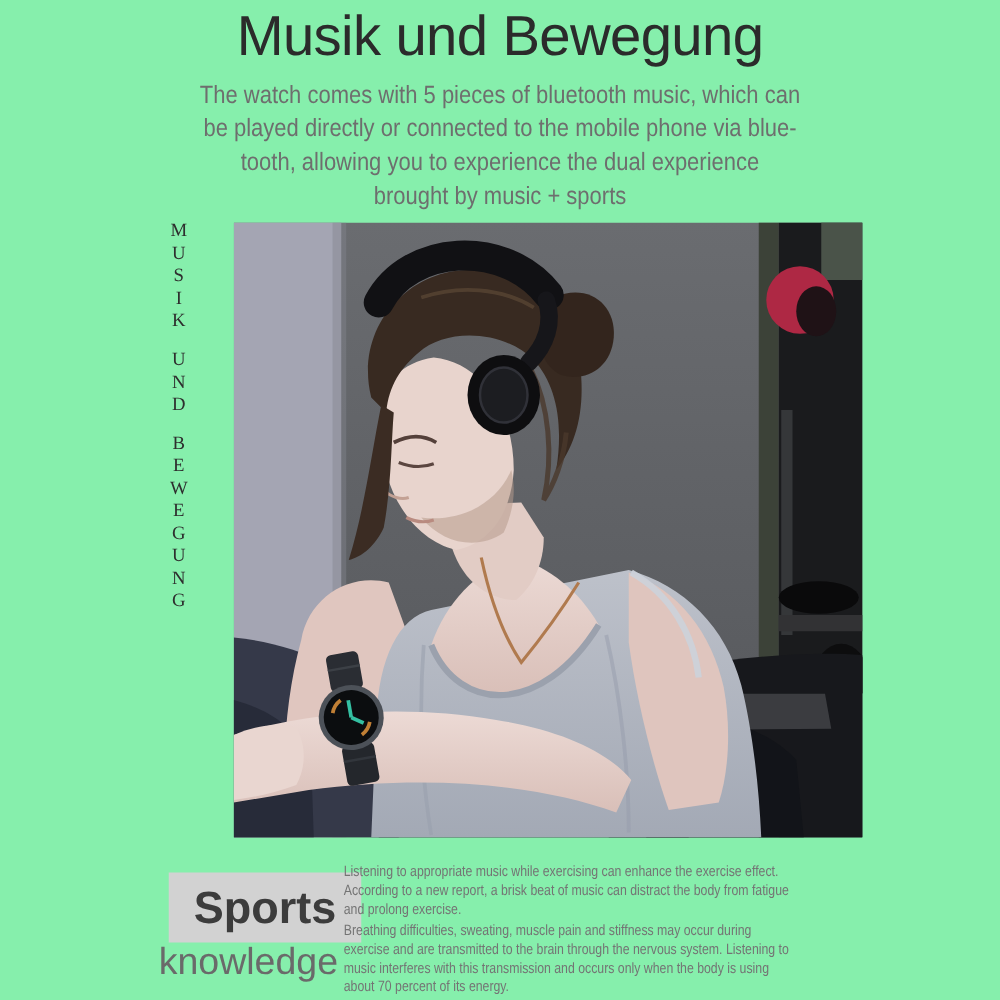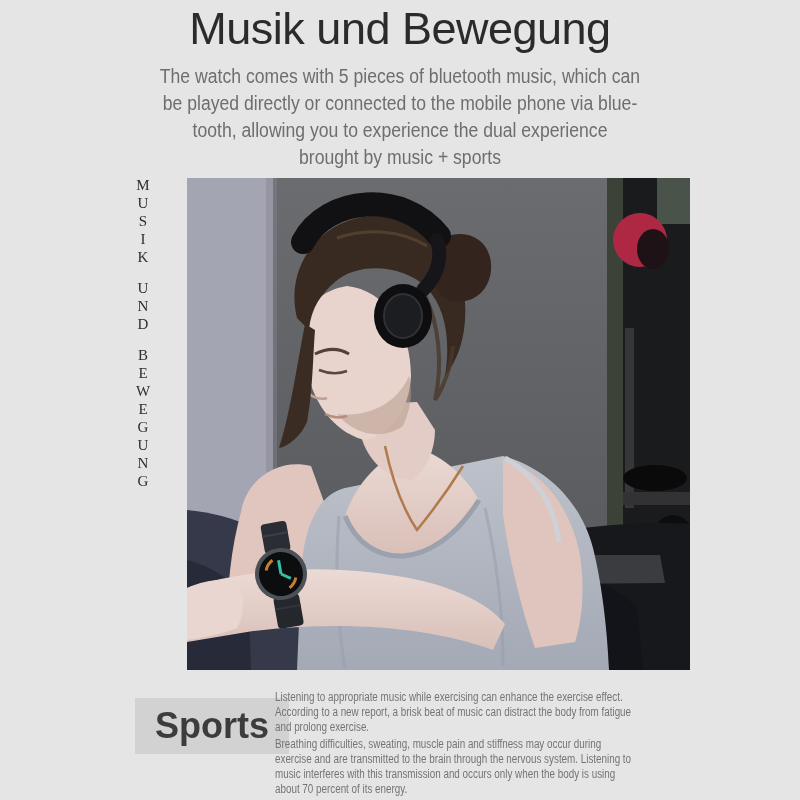--- a/index.html
+++ b/index.html
@@ -1,20 +1,20 @@
 <!DOCTYPE html>
 <html><head>
 <meta charset="utf-8">
 <style>
   html,body { margin:0; padding:0; }
   body {
     width:800px; height:800px; background:#ffffff; overflow:hidden;
     font-family:"Liberation Sans", sans-serif; position:relative;
   }
-  .page { position:relative; width:800px; height:800px; background:#e5e5e5; }
+  .page { position:relative; width:800px; height:800px; background:#86efac; }
 
   
   .title {
     position:absolute; top:3px; left:0; width:800px; text-align:center;
     font-size:45px; font-weight:500; color:#2b2b2b; letter-spacing:-0.5px;
   }
   .desc {
     position:absolute; top:63px; left:0; width:800px; text-align:center;
     font-size:20px; line-height:27px; color:#6e6e6e;
     transform:scaleX(0.88); transform-origin:50% 0;
@@ -180,20 +180,21 @@
         <path d="M0,0 L9,6" stroke="#34c0a2" stroke-width="3"></path>
         <path d="M-14,-6 A16,16 0 0 1 -6,-15" fill="none" stroke="#c07f35" stroke-width="3"></path>
         <path d="M14,6 A16,16 0 0 1 6,15" fill="none" stroke="#c07f35" stroke-width="3"></path>
       </g>
     </svg>
   </div>
 
   <div class="sports-box">
     <span>Sports</span>
   </div>
+  <div class="knowledge">knowledge</div>
 
   <div class="small-text">
     <div class="para">
       <div>Listening to appropriate music while exercising can enhance the exercise effect.</div>
       <div>According to a new report, a brisk beat of music can distract the body from fatigue</div>
       <div>and prolong exercise.</div>
     </div>
     <div class="para">
       <div>Breathing difficulties, sweating, muscle pain and stiffness may occur during</div>
       <div>exercise and are transmitted to the brain through the nervous system. Listening to</div>

